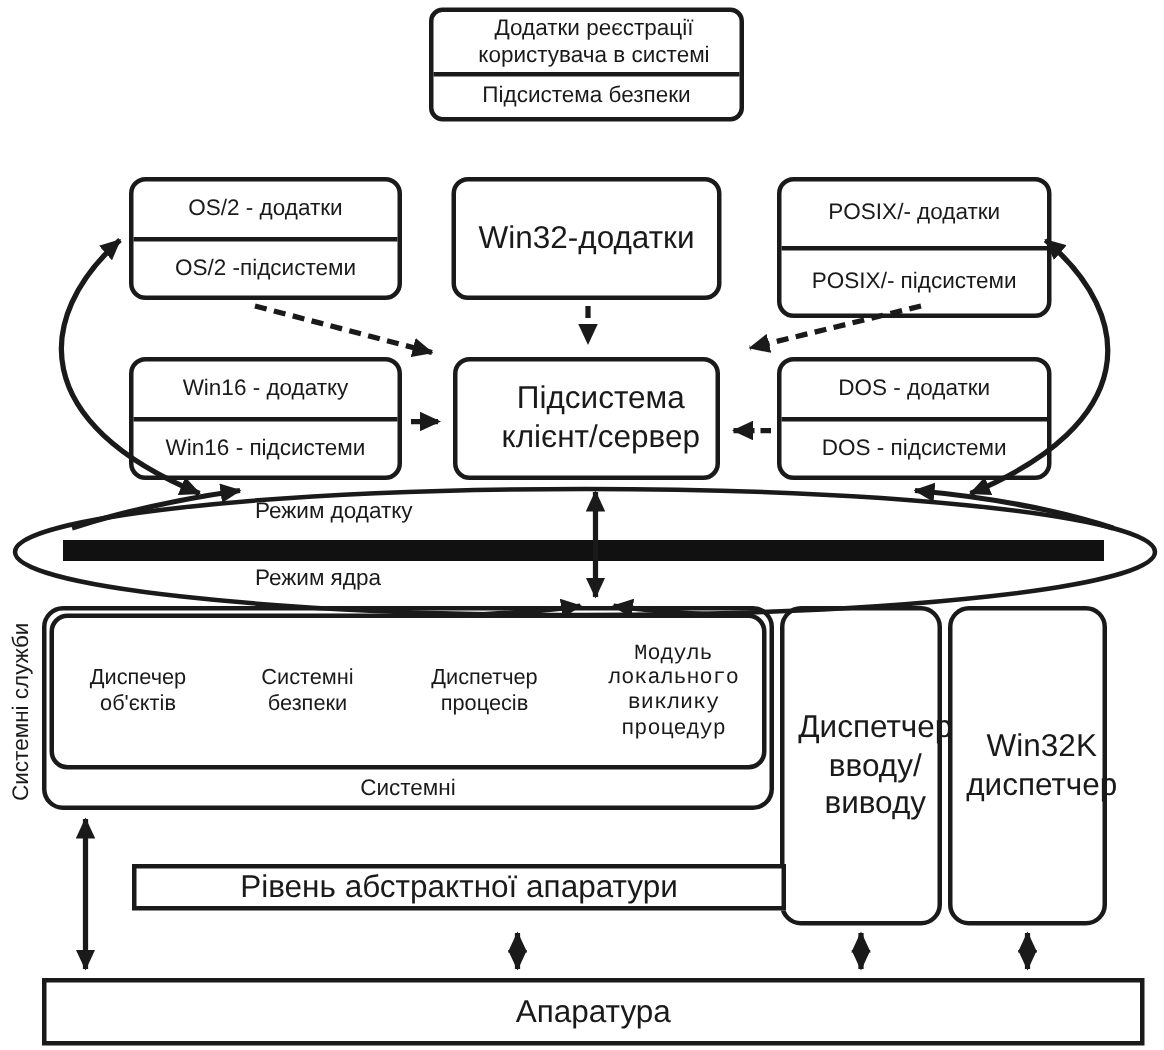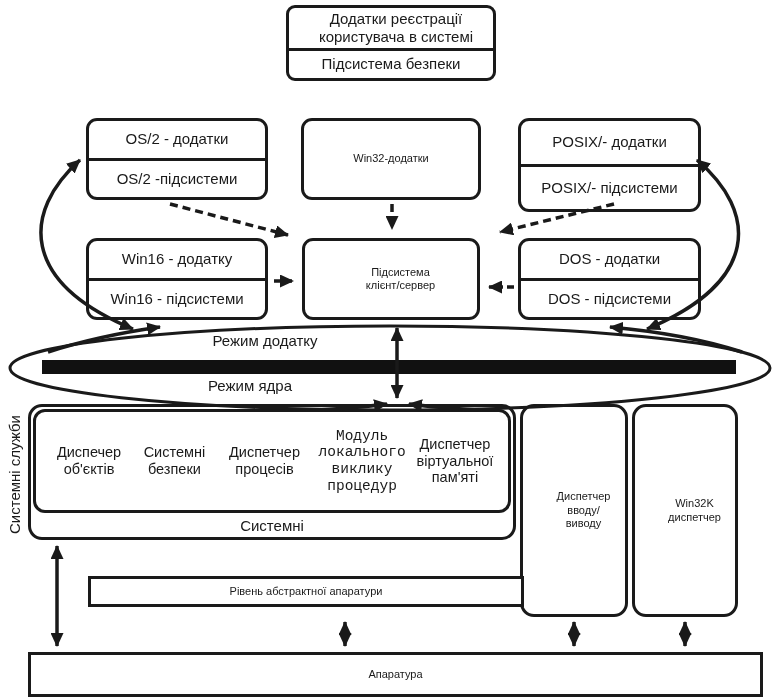--- a/index.html
+++ b/index.html
@@ -3,36 +3,36 @@
 <meta charset="utf-8">
 <style>
   html,body{margin:0;padding:0;background:#ffffff;}
   .stage{
     position:relative;width:776px;height:700px;background:#fff;
     font-family:"Liberation Sans", sans-serif;color:#1a1a1a;overflow:hidden;
   }
   .box{
     position:absolute;box-sizing:border-box;border:3px solid #1a1a1a;
     background:#fff;display:flex;align-items:center;justify-content:center;
-    text-align:center;font-size:11px;line-height:1.22;z-index:1;
+    text-align:center;font-size:21px;line-height:1.22;z-index:1;
   }
   .rounded{border-radius:11px;}
   .biground{border-radius:14px;}
   .grp{
     position:absolute;box-sizing:border-box;border:3px solid #1a1a1a;border-radius:11px;
     background:#fff;display:flex;flex-direction:column;z-index:1;
   }
   .cell{
     flex:1;display:flex;align-items:center;justify-content:center;
     text-align:center;font-size:15px;line-height:1.2;
   }
   .cell + .cell{border-top:3px solid #1a1a1a;}
   .pre{white-space:pre-line;padding-left:19px;}
   .freelabel{
-    position:absolute;font-size:15px;text-align:center;z-index:2;
+    position:absolute;font-size:15px;text-align:left;z-index:2;
   }
   .vlabel{
     position:absolute;left:-66px;top:466px;width:160px;text-align:center;
     font-size:15px;transform:rotate(-90deg);transform-origin:center;z-index:2;
   }
   .kernel-outer{
     position:absolute;left:28px;top:404px;width:488px;height:136px;
     box-sizing:border-box;border:3px solid #1a1a1a;border-radius:14px;
     background:#fff;display:flex;flex-direction:column;z-index:1;
   }
@@ -123,21 +123,20 @@
   <div class="freelabel" style="left:170px;top:377px;width:160px;">Режим ядра</div>
 
   <div class="vlabel">Системні служби</div>
 
   <div class="kernel-outer">
     <div class="kernel-inner">
       <div class="kcomp k0">Диспечер об'єктів</div>
       <div class="kcomp k1">Системні безпеки</div>
       <div class="kcomp k2">Диспетчер процесів</div>
       <div class="kcomp k3">Модуль локального виклику процедур</div>
-      <div class="kcomp k4">Диспетчер віртуальної пам'яті</div>
     </div>
     <div class="microrow">Системні</div>
   </div>
 
   <div class="box biground pre" style="left:520px;top:404px;width:108px;height:213px;">Диспетчер
 вводу/
 виводу</div>
   <div class="box biground pre" style="left:632px;top:404px;width:106px;height:213px;">Win32K
 диспетчер</div>
 

